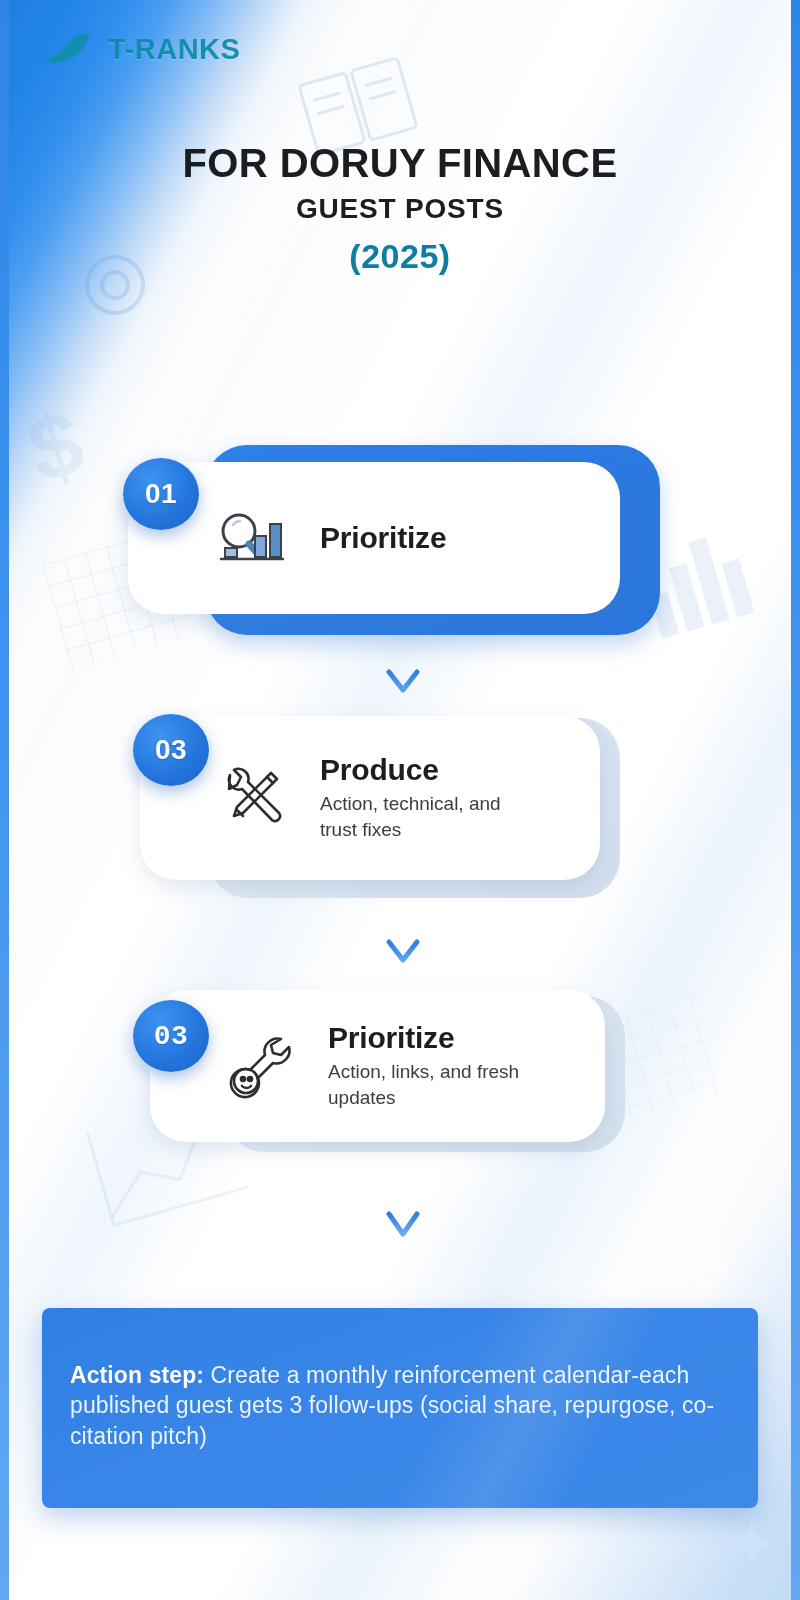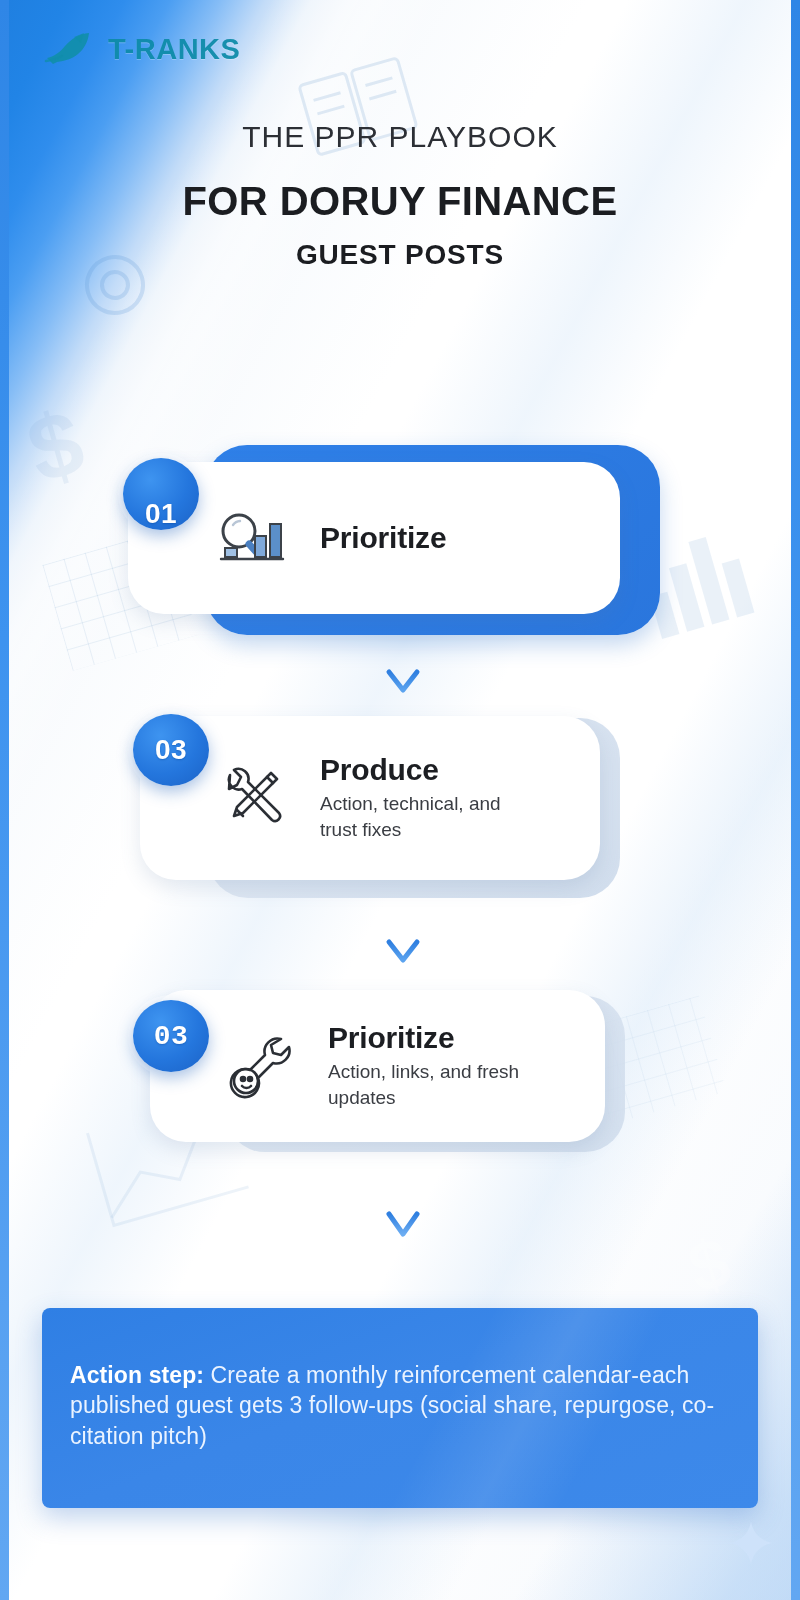--- a/index.html
+++ b/index.html
@@ -115,21 +115,21 @@
     color: #1b1d21;
     line-height: 1.28;
     margin-top: 20px;
   }
   .title-line3 {
     font-size: 28px;
     font-weight: 800;
     letter-spacing: .8px;
     color: #1b1d21;
     line-height: 1.3;
-    margin-top: 9px;
+    margin-top: 2px;
   }
   .title-year {
     font-size: 34px;
     font-weight: 800;
     letter-spacing: .5px;
     color: #0e7ea4;
     line-height: 1.3;
     margin-top: 6px;
   }
 
@@ -301,23 +301,23 @@
       <svg width="54" height="36" viewBox="0 0 54 36" fill="none">
         <path d="M3 27c8-2 13-6 18-12 6-7 14-12 24-13-1 9-5 16-11 21-6 5-13 7-21 8l-4 2z" fill="#0f8fa6" opacity="0.92"></path>
         <path d="M2 30c6-1 11-2 16-5" stroke="#0f8fa6" stroke-width="2.6" stroke-linecap="round" opacity="0.8"></path>
         <path d="M30 6l10-4-3 10z" fill="#0f8fa6" opacity="0.75"></path>
       </svg>
     </span>
     <span class="logo-text">T-RANKS</span>
   </div>
 
   <div class="title-block">
-    <div class="title-line1">THE PPR PLAYBOOK</div>
     <div class="title-line2">FOR DORUY FINANCE</div>
     <div class="title-line3">GUEST POSTS</div>
+    <div class="title-year">(2025)</div>
   </div>
 
   <div class="steps">
 
     <div class="frame-blue"></div>
     <div class="card" style="left:128px; top:462px; width:492px; height:152px;">
       <div class="card-icon" style="left:86px;">
         <svg width="72" height="64" viewBox="0 0 72 64" fill="none">
           <circle cx="24" cy="25" r="16" stroke="#3c4249" stroke-width="3" fill="#ffffff"></circle>
           <path d="M18 19a9 9 0 0 1 7-4" stroke="#b9c6d6" stroke-width="2.4" stroke-linecap="round"></path>
@@ -327,21 +327,21 @@
           <rect x="55" y="18" width="11" height="33" fill="#5b8fc9" stroke="#3c4249" stroke-width="2"></rect>
           <path d="M6 53h62" stroke="#3c4249" stroke-width="2.4" stroke-linecap="round"></path>
         </svg>
       </div>
       <div class="card-inner" style="padding-left:192px;">
         <div class="card-text">
           <div class="card-title">Prioritize</div>
         </div>
       </div>
     </div>
-    <div class="badge" style="left:123px; top:458px;align-items:flex-end;">
+    <div class="badge" style="left:123px; top:458px;">
       <span>01</span>
     </div>
 
     <div class="arrow" style="left:383px; top:628px;">
       <svg width="40" height="66" viewBox="0 0 40 66" fill="none">
         <defs>
           <linearGradient id="ag1" x1="0" y1="0" x2="0" y2="1">
             <stop offset="0" stop-color="#2f7fe0"></stop>
               <stop offset="1" stop-color="#5ba3ef"></stop>
           </linearGradient>

